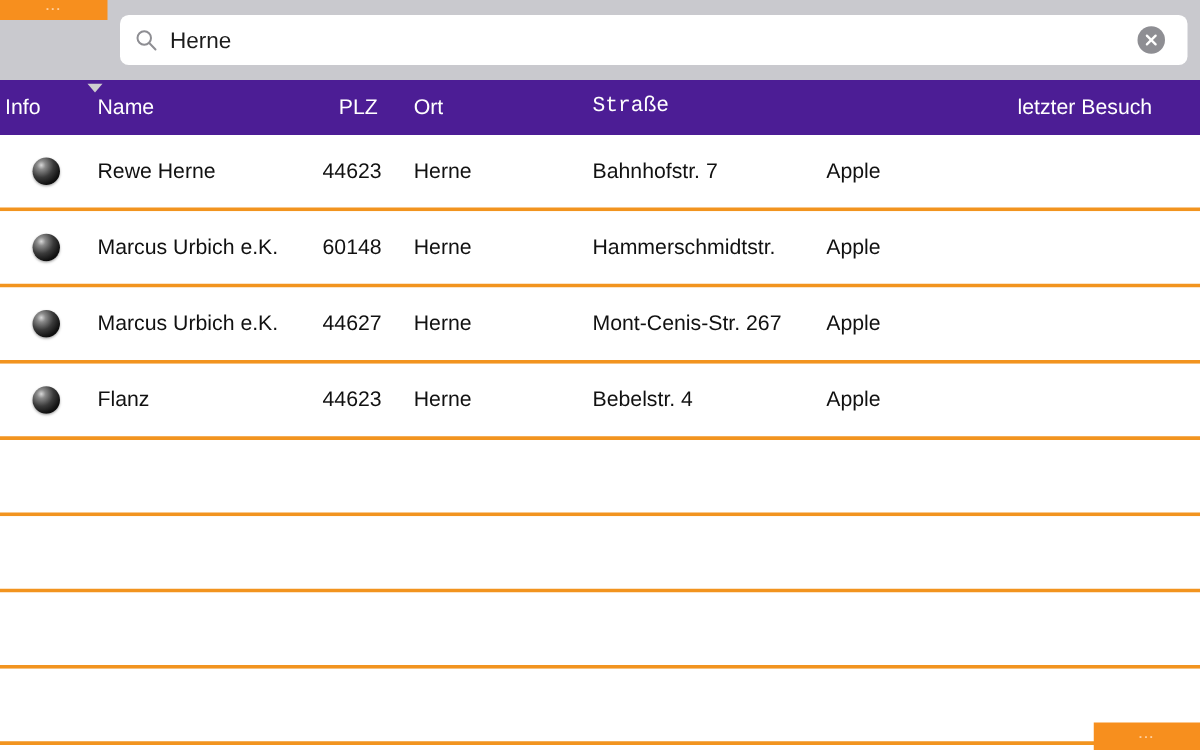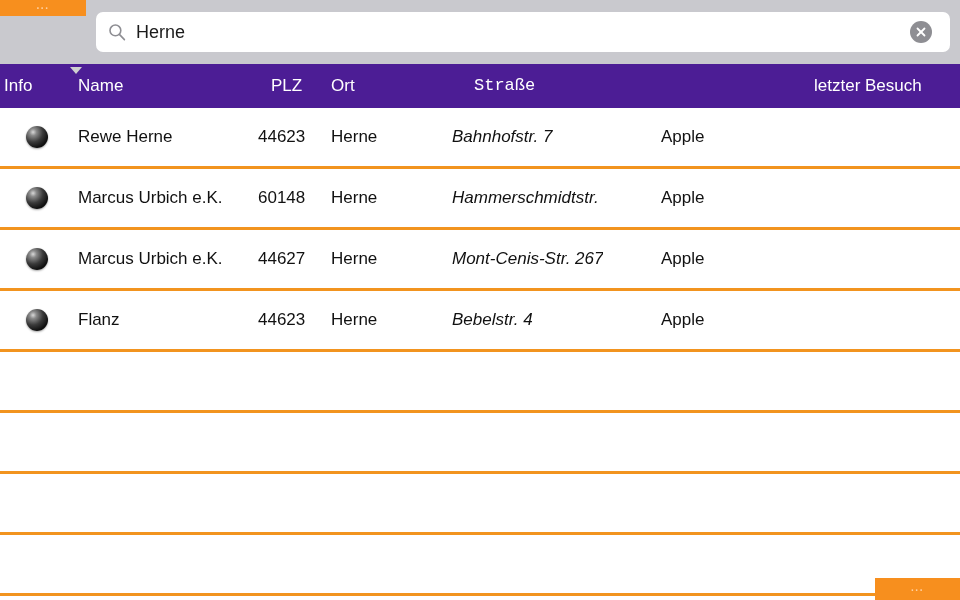--- a/index.html
+++ b/index.html
@@ -142,21 +142,21 @@
     border-radius: 50%;
     background: radial-gradient(circle at 32% 28%, #d8d8d8 0%, #8a8a8a 16%, #3a3a3a 45%, #101010 72%, #000000 100%);
     box-shadow: 0 1px 2px rgba(0,0,0,0.35);
     cursor: pointer;
   }
 
   
   .c-name     { left: 78px; }
   .c-plz      { left: 258px; width: 58px; }
   .c-ort      { left: 331px; }
-  .c-strasse  { left: 452px; font-style: italic; }
+  .c-strasse  { left: 474px; }
   .c-betreuer { left: 661px; }
   .c-besuch   { left: 814px; }
 
   .h-info     { left: 4px; }
   .h-name     { left: 78px; }
   .h-plz      { left: 258px; margin-left: 13px; }
   .h-ort      { left: 331px; text-align: center; }
   .h-strasse  { left: 474px; font-family: Liberation Mono, monospace; }
   .h-betreuer { left: 661px; }
   .h-besuch   { left: 814px; }

